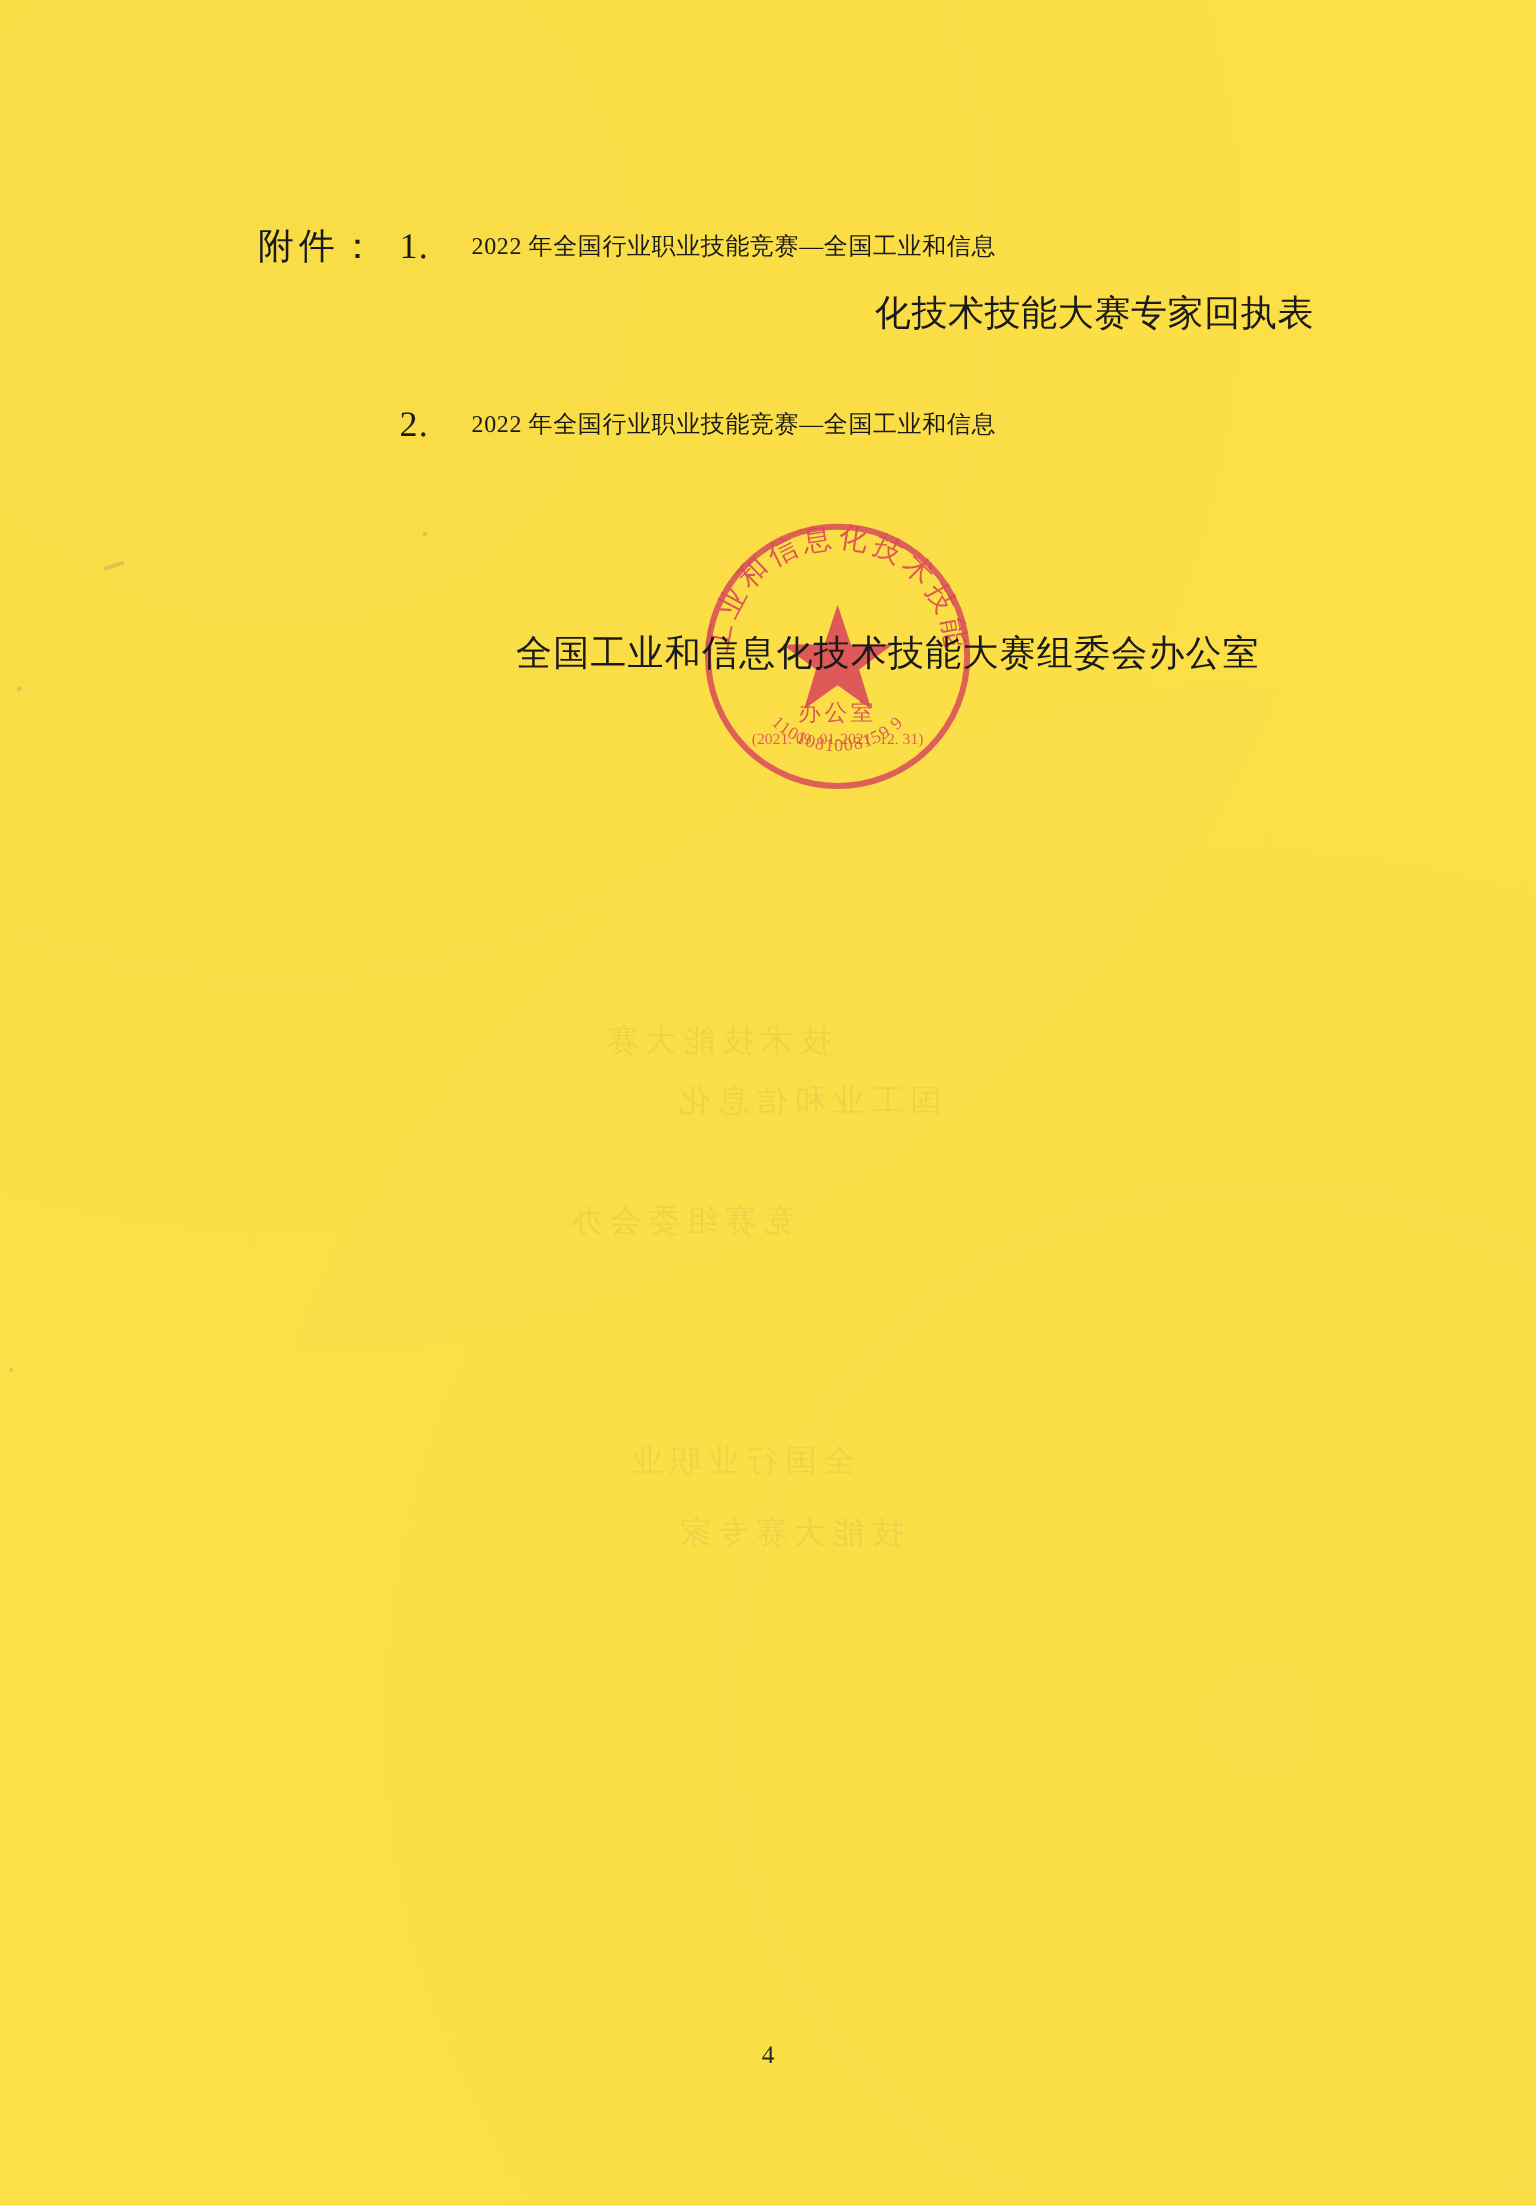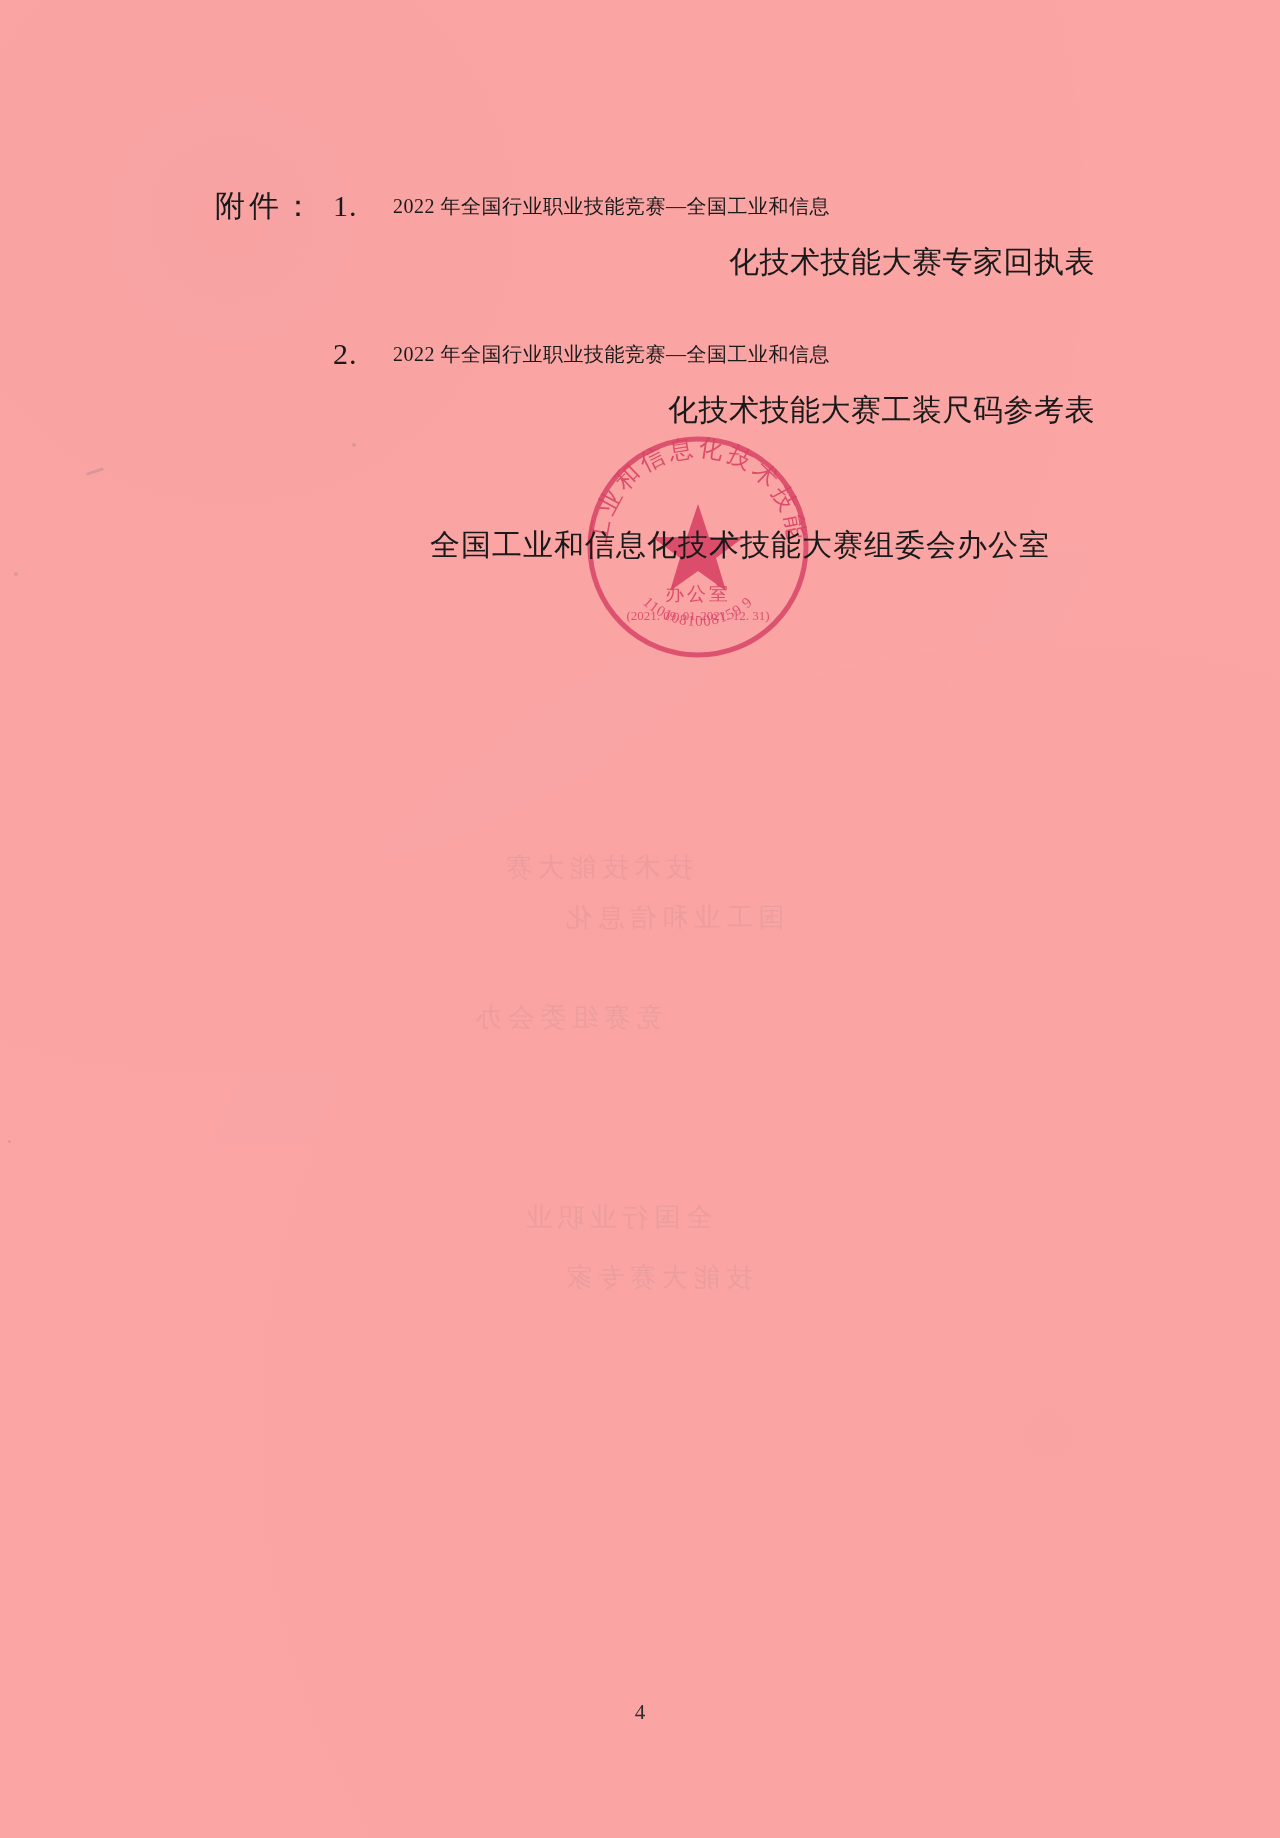--- a/index.html
+++ b/index.html
@@ -13,21 +13,21 @@
     font-family: "Liberation Serif", serif;
     color: #1a1a1a;
     position: relative;
     overflow: hidden;
   }
 
   
   .page {
     position: absolute;
     inset: 0;
-    background: #fca5a5;
+    background: #fde047;
   }
   .scan-noise {
     position: absolute;
     inset: 0;
     pointer-events: none;
     background:
       radial-gradient(circle at 18% 12%, rgba(0,0,0,0.015), transparent 55%),
       radial-gradient(circle at 82% 78%, rgba(0,0,0,0.012), transparent 60%);
   }
 
@@ -177,21 +177,20 @@
         <div class="att-num">1.</div>
         <div class="att-text">2022 年全国行业职业技能竞赛—全国工业和信息</div>
       </div>
       <div class="att-cont">化技术技能大赛专家回执表</div>
 
       <div class="att-row second">
         <div class="att-spacer"></div>
         <div class="att-num">2.</div>
         <div class="att-text">2022 年全国行业职业技能竞赛—全国工业和信息</div>
       </div>
-      <div class="att-cont">化技术技能大赛工装尺码参考表</div>
     </div>
 
     <div class="seal">
       <svg viewBox="0 0 230 230" xmlns="http://www.w3.org/2000/svg">
         <defs>
           <path id="arcTop" d="M 24,115 A 91,91 0 0 1 206,115" fill="none"></path>
           <path id="arcBottom" d="M 36,115 A 79,79 0 0 0 194,115" fill="none"></path>
         </defs>
         <circle cx="115" cy="115" r="108" fill="none" stroke="#d4365c" stroke-width="5" opacity="0.85"></circle>
         <text font-family="'Liberation Serif', serif" font-size="24" fill="#d4365c" opacity="0.9" letter-spacing="4">

